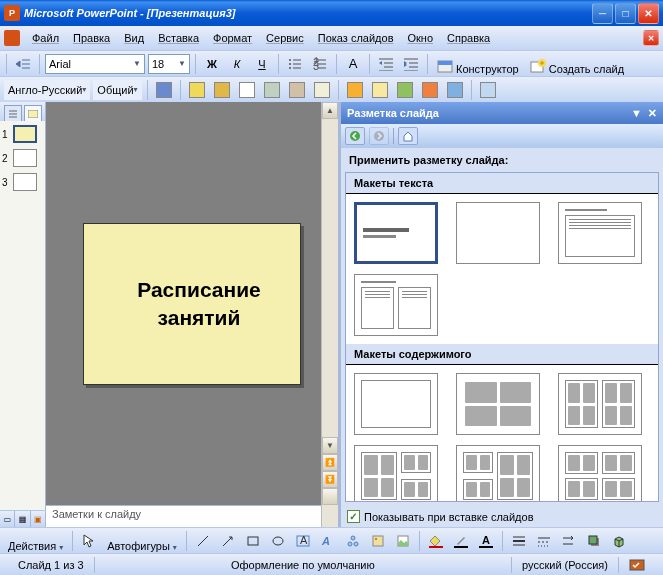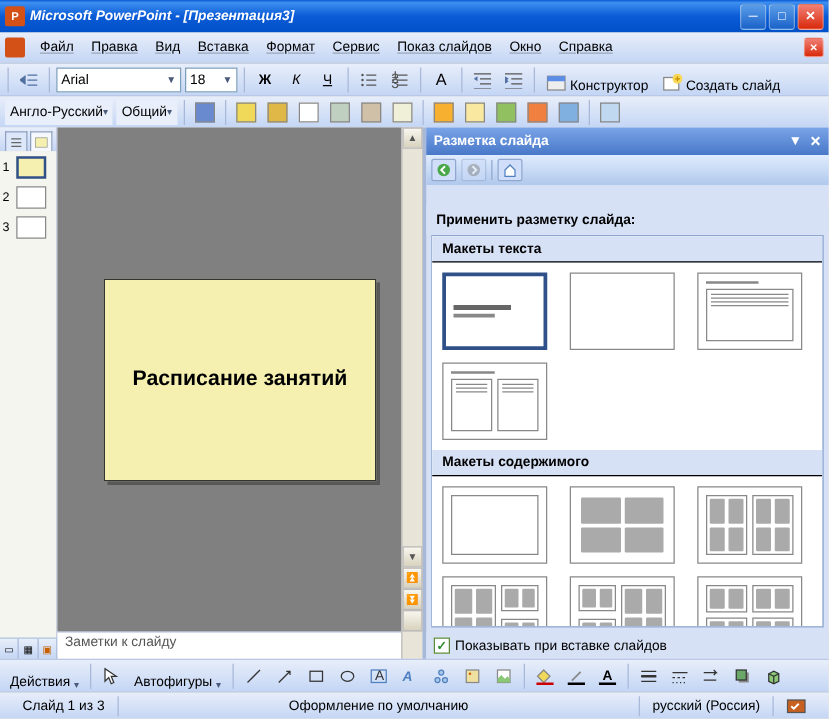--- a/index.html
+++ b/index.html
@@ -35,29 +35,29 @@
 .thumb { width:24px; height:18px; border:1px solid #888; background:#f5f0b0; }
 .thumb.sel { background:#f5f0b0; border:2px solid #30508a; }
 .thumb.white { background:#fff; }
 .editor-col { flex:1; display:flex; flex-direction:column; min-width:0; }
 .canvas-wrap { flex:1; background:#808080; display:flex; align-items:center; justify-content:center; position:relative; }
 .canvas-scroll-v { position:absolute; right:0; top:0; width:17px; height:100%; background:#e8e4d8; border-left:1px solid #bbb; display:flex; flex-direction:column; }
 .sv-btn { height:17px; background:linear-gradient(#f8f6ee,#d8d2be); border:1px solid #bbb; display:flex; align-items:center; justify-content:center; font-size:8px; color:#555; }
 .sv-track { flex:1; }
 .sv-nav { height:51px; display:flex; flex-direction:column; }
 .slide-box { width: 218px; height: 162px; background: #f5f0b0; border: 1px solid #333; box-shadow: 3px 3px 0 #00000050; display: flex; align-items:center; justify-content:center; }
-.slide-title { font-size: 17px; font-weight: bold; text-align:center; color:#000; line-height:1.3; }
+.slide-title { font-size: 21px; font-weight: bold; text-align:center; color:#000; line-height:1.3;margin-left:14px; }
 .notes-area { height: 22px; background: white; border-top: 1px solid #aab8d8; padding: 2px 6px; color: #555; }
 .notes-scroll { width:17px; background:#e8e4d8; border-left:1px solid #bbb; }
 .task-pane { width: 325px; background: #d6e1f5; border-left: 3px solid #a8b8d8; display: flex; flex-direction: column; }
 .task-header { height: 22px; background: linear-gradient(#7aa4e8,#4878c8); color: white; font-weight:bold; display:flex; align-items:center; padding: 0 6px; }
 .task-header-btns { margin-left:auto; display:flex; gap:6px; }
 .task-nav { height: 24px; background: linear-gradient(#e0ecfe,#b0c8ec); display:flex; align-items:center; padding: 0 4px; gap:4px; }
 .task-nav-btn { width:20px; height:18px; border:1px solid #90a8d0; background:#d0defa; border-radius:2px; display:flex; align-items:center; justify-content:center; }
-.task-label { padding: 6px 8px; font-weight:bold; background: #d6e1f5; margin-top: 16px; }
+.task-label { padding: 6px 8px; font-weight:bold; background: #d6e1f5; }
 .task-body { flex:1; background: white; margin: 0 4px 4px 4px; border:1px solid #90a8d0; overflow-y:auto; display:flex; flex-direction:column; }
 .section-hdr { background: #d6e1f5; padding: 4px 8px; font-weight:bold; border-bottom:1px solid #000000; }
 .layout-grid { padding: 8px; display: grid; grid-template-columns: repeat(3,1fr); gap: 10px; }
 .layout-item { width: 84px; height: 62px; border: 1px solid #888; background: white; padding: 6px; display:flex; flex-direction:column; gap:3px; }
 .layout-item.selected { border: 3px solid #30508a; }
 .l-bar { height:3px; background:#888; }
 .l-bar.thick { height:4px; background:#666; }
 .l-row { display:flex; gap:4px; flex:1; }
 .l-col { flex:1; border:1px solid #888; display:flex; flex-direction:column; gap:2px; padding:3px; }
 .l-line { height:1px; background:#888; }

